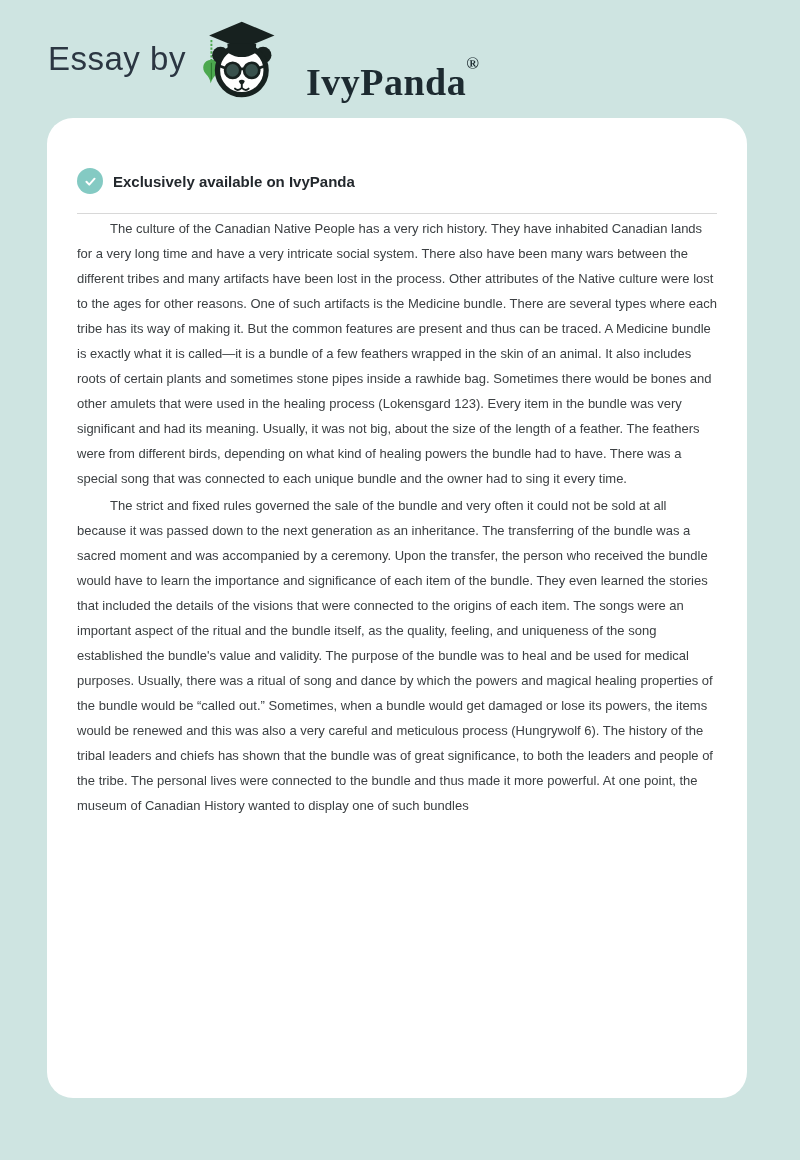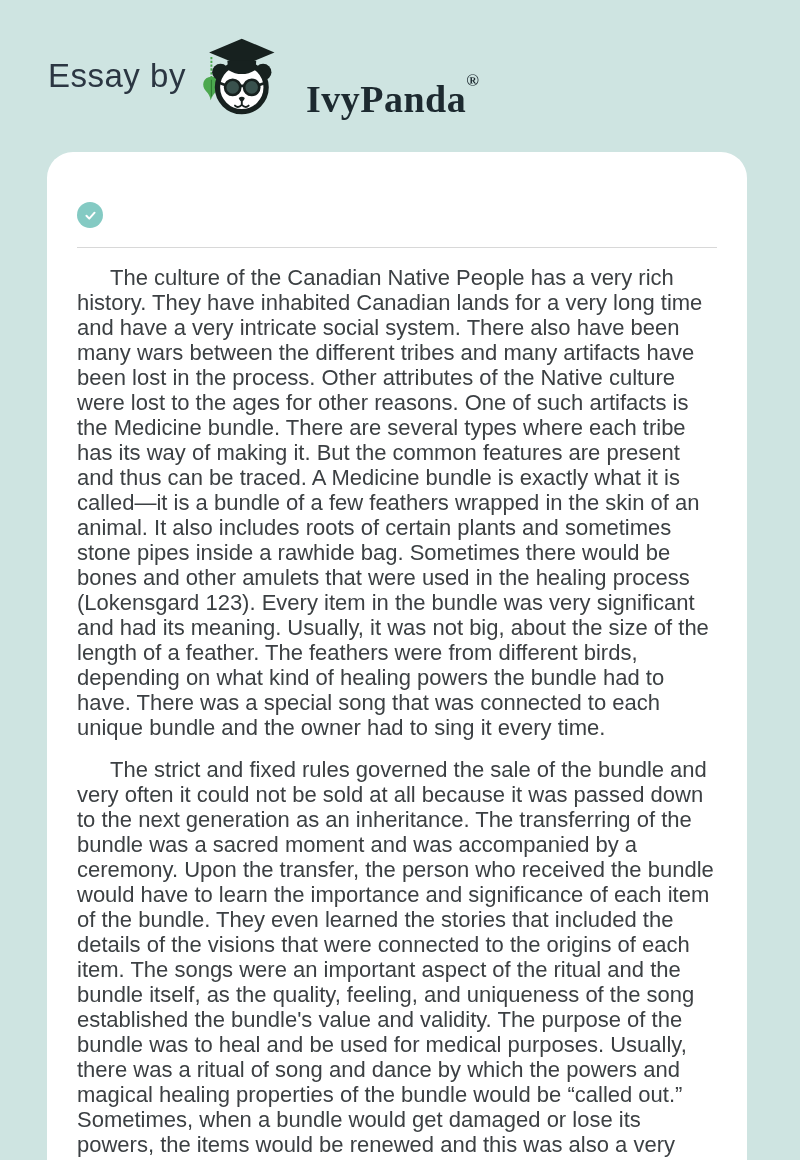--- a/index.html
+++ b/index.html
@@ -7,21 +7,21 @@
   body {
     background: #cee4e1;
     font-family: "Liberation Sans", sans-serif;
     width: 800px;
     height: 1160px;
     overflow: hidden;
   }
 
   
   .header {
-    height: 152px;
+    height: 118px;
     display: flex;
     align-items: center;
     padding-left: 48px;
   }
   .essay-by {
     font-size: 33px;
     font-weight: 400;
     color: #2b3642;
     letter-spacing: 0.5px;
   }
@@ -90,25 +90,25 @@
     font-weight: 700;
     color: #23282d;
   }
   .divider {
     border: none;
     border-top: 1px solid #d8d8d8;
     margin-top: 19px;
   }
   .essay-body { margin-top: 2px; }
   .essay-body p {
-    font-size: 22px;
+    font-size: 13px;
     line-height: 25px;
     color: #3c4043;
     text-indent: 33px;
-    margin-top: 17px;
+    margin-top: 2px;
     max-width: 640px;
   }
 </style>
 </head>
 <body>
 
 <div class="header">
   <span class="essay-by">Essay by</span>
 
   <div class="brand-lockup">
@@ -143,20 +143,21 @@
 </div>
 
 <div class="card">
 
   <div class="availability-row">
     <span class="check-badge">
       <svg viewBox="0 0 24 24" xmlns="http://www.w3.org/2000/svg">
         <polyline points="5.5,12.5 10,17 18.5,7.5" fill="none" stroke="#ffffff" stroke-width="3.2" stroke-linecap="round" stroke-linejoin="round"></polyline>
       </svg>
     </span>
+    <span class="availability-text">Exclusively available on IvyPanda</span>
   </div>
 
   <hr class="divider">
 
   <div class="essay-body">
     <p>The culture of the Canadian Native People has a very rich history. They have inhabited Canadian lands for a very long time and have a very intricate social system. There also have been many wars between the different tribes and many artifacts have been lost in the process. Other attributes of the Native culture were lost to the ages for other reasons. One of such artifacts is the Medicine bundle. There are several types where each tribe has its way of making it. But the common features are present and thus can be traced. A Medicine bundle is exactly what it is called—it is a bundle of a few feathers wrapped in the skin of an animal. It also includes roots of certain plants and sometimes stone pipes inside a rawhide bag. Sometimes there would be bones and other amulets that were used in the healing process (Lokensgard 123). Every item in the bundle was very significant and had its meaning. Usually, it was not big, about the size of the length of a feather. The feathers were from different birds, depending on what kind of healing powers the bundle had to have. There was a special song that was connected to each unique bundle and the owner had to sing it every time.</p>
     <p>The strict and fixed rules governed the sale of the bundle and very often it could not be sold at all because it was passed down to the next generation as an inheritance. The transferring of the bundle was a sacred moment and was accompanied by a ceremony. Upon the transfer, the person who received the bundle would have to learn the importance and significance of each item of the bundle. They even learned the stories that included the details of the visions that were connected to the origins of each item. The songs were an important aspect of the ritual and the bundle itself, as the quality, feeling, and uniqueness of the song established the bundle's value and validity. The purpose of the bundle was to heal and be used for medical purposes. Usually, there was a ritual of song and dance by which the powers and magical healing properties of the bundle would be “called out.” Sometimes, when a bundle would get damaged or lose its powers, the items would be renewed and this was also a very careful and meticulous process (Hungrywolf 6). The history of the tribal leaders and chiefs has shown that the bundle was of great significance, to both the leaders and people of the tribe. The personal lives were connected to the bundle and thus made it more powerful. At one point, the museum of Canadian History wanted to display one of such bundles</p>
   </div>
 </div>
 

